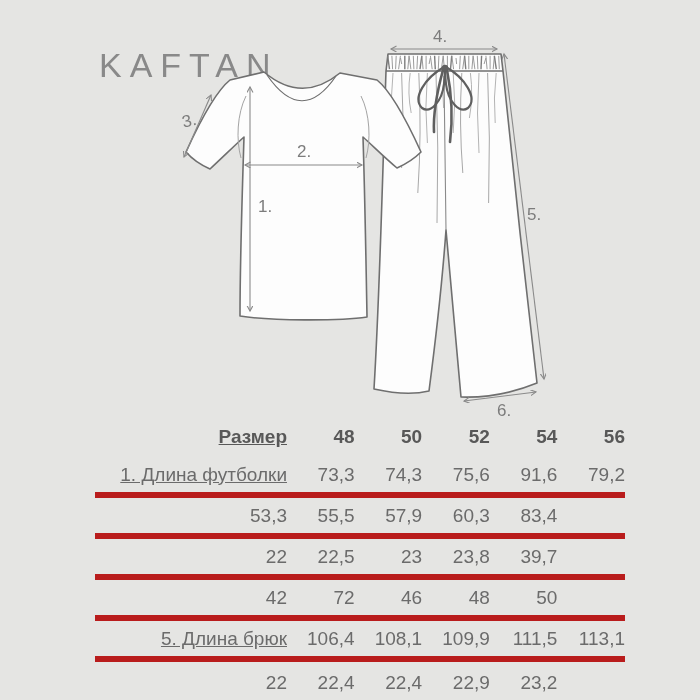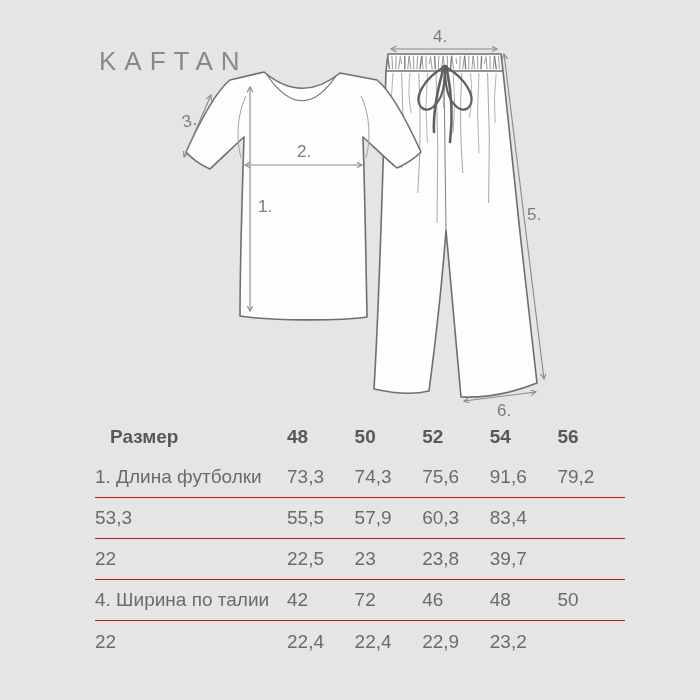--- a/index.html
+++ b/index.html
@@ -3,42 +3,42 @@
 <meta charset="utf-8">
 <style>
   html,body { margin:0; padding:0; }
   .canvas {
     position:relative; width:700px; height:700px;
     background:#e5e5e3; overflow:hidden;
     font-family:"Liberation Sans", sans-serif;
   }
   .brand {
     position:absolute; left:99px; top:46px;
-    font-size:26px; letter-spacing:8px; font-weight:400;
+    font-size:34px; letter-spacing:8px; font-weight:400;
     color:#898989;
   }
   .illo { position:absolute; left:0; top:0; }
   .illo text {
     font-family:"Liberation Sans", sans-serif;
     font-size:17px; fill:#7c7c7c;
   }
   .size-table {
     position:absolute; left:95px; top:416px; width:530px;
     font-size:19px; color:#6b6b6b;
   }
   .t-row {
     display:grid; grid-template-columns:192px repeat(5, 1fr);
     align-items:center; height:41px; box-sizing:border-box;
   }
-  .t-row.t-data { border-bottom:1px solid #b91c1c; }
+  .t-row.t-data { border-bottom:6px solid #b91c1c; }
   .t-row.t-data:last-child { border-bottom:none; }
   .t-head { font-weight:bold; color:#585858; }
   .t-head .t-label { padding-left:15px; }
-  .t-cell { text-align:left; }
-  .t-label { text-align:left; white-space:nowrap; }
+  .t-cell { text-align:right; }
+  .t-label { text-align:right; white-space:nowrap;text-decoration:underline; }
 </style>
 </head>
 <body>
 
 <div class="canvas">
 
   <div class="brand">KAFTAN</div>
 
   <svg class="illo" width="700" height="420" viewBox="0 0 700 420">
     <defs>
@@ -187,28 +187,35 @@
           <div class="t-cell">83,4</div>
         </div>
         <div class="t-row t-data">
       <div class="t-cell">22</div>
           <div class="t-cell">22,5</div>
           <div class="t-cell">23</div>
           <div class="t-cell">23,8</div>
           <div class="t-cell">39,7</div>
         </div>
         <div class="t-row t-data">
-        <div class="t-label">4. Ширина по талии</div>
       <div class="t-cell">42</div>
           <div class="t-cell">72</div>
           <div class="t-cell">46</div>
           <div class="t-cell">48</div>
           <div class="t-cell">50</div>
         </div>
         <div class="t-row t-data">
+        <div class="t-label">5. Длина брюк</div>
+      <div class="t-cell">106,4</div>
+          <div class="t-cell">108,1</div>
+          <div class="t-cell">109,9</div>
+          <div class="t-cell">111,5</div>
+          <div class="t-cell">113,1</div>
+        </div>
+        <div class="t-row t-data">
       <div class="t-cell">22</div>
           <div class="t-cell">22,4</div>
           <div class="t-cell">22,4</div>
           <div class="t-cell">22,9</div>
           <div class="t-cell">23,2</div>
         </div>
       </div>
 
   </div>
 

